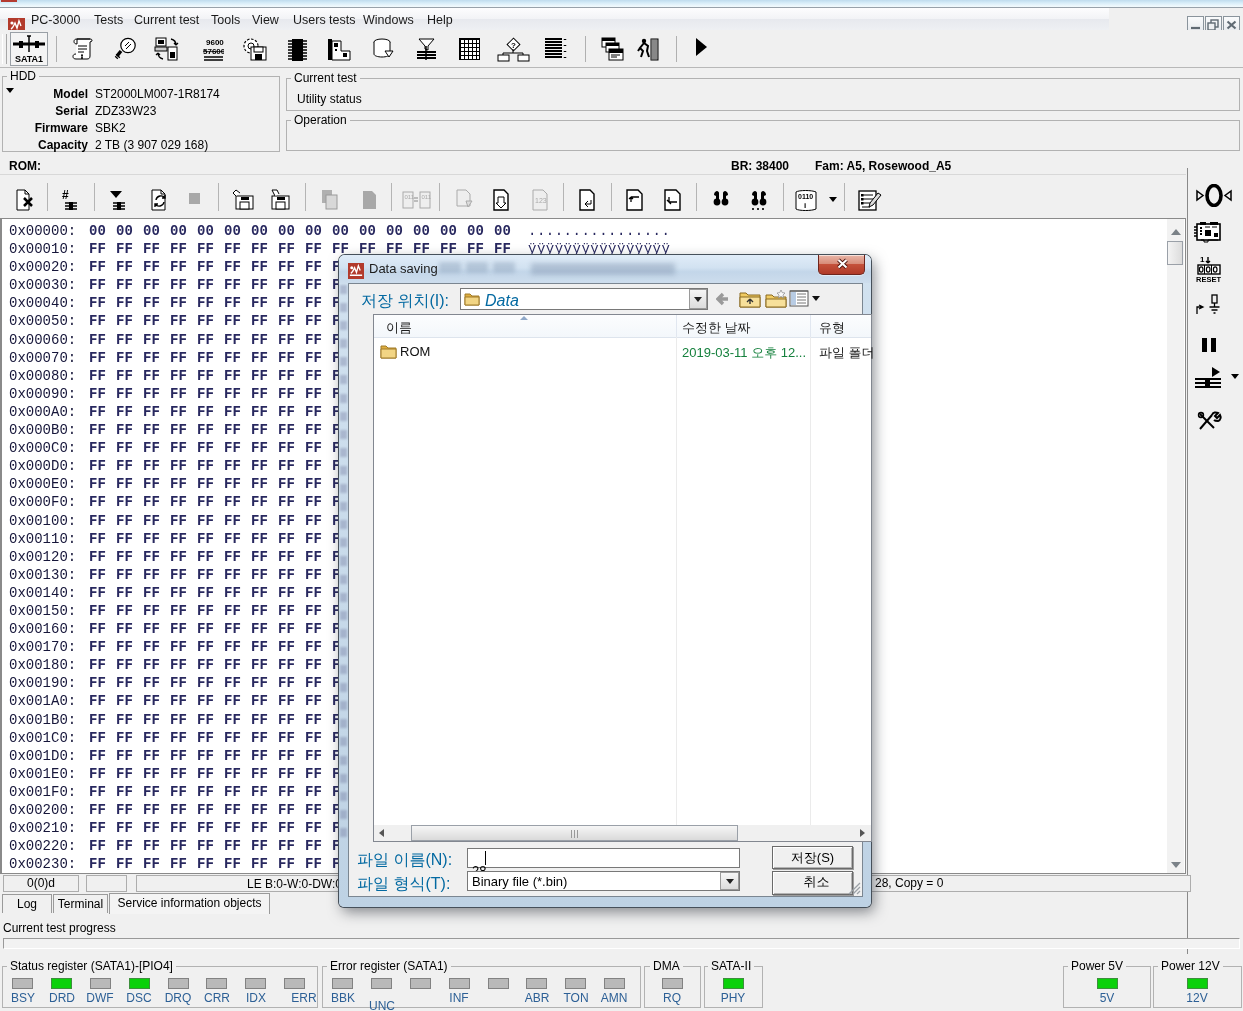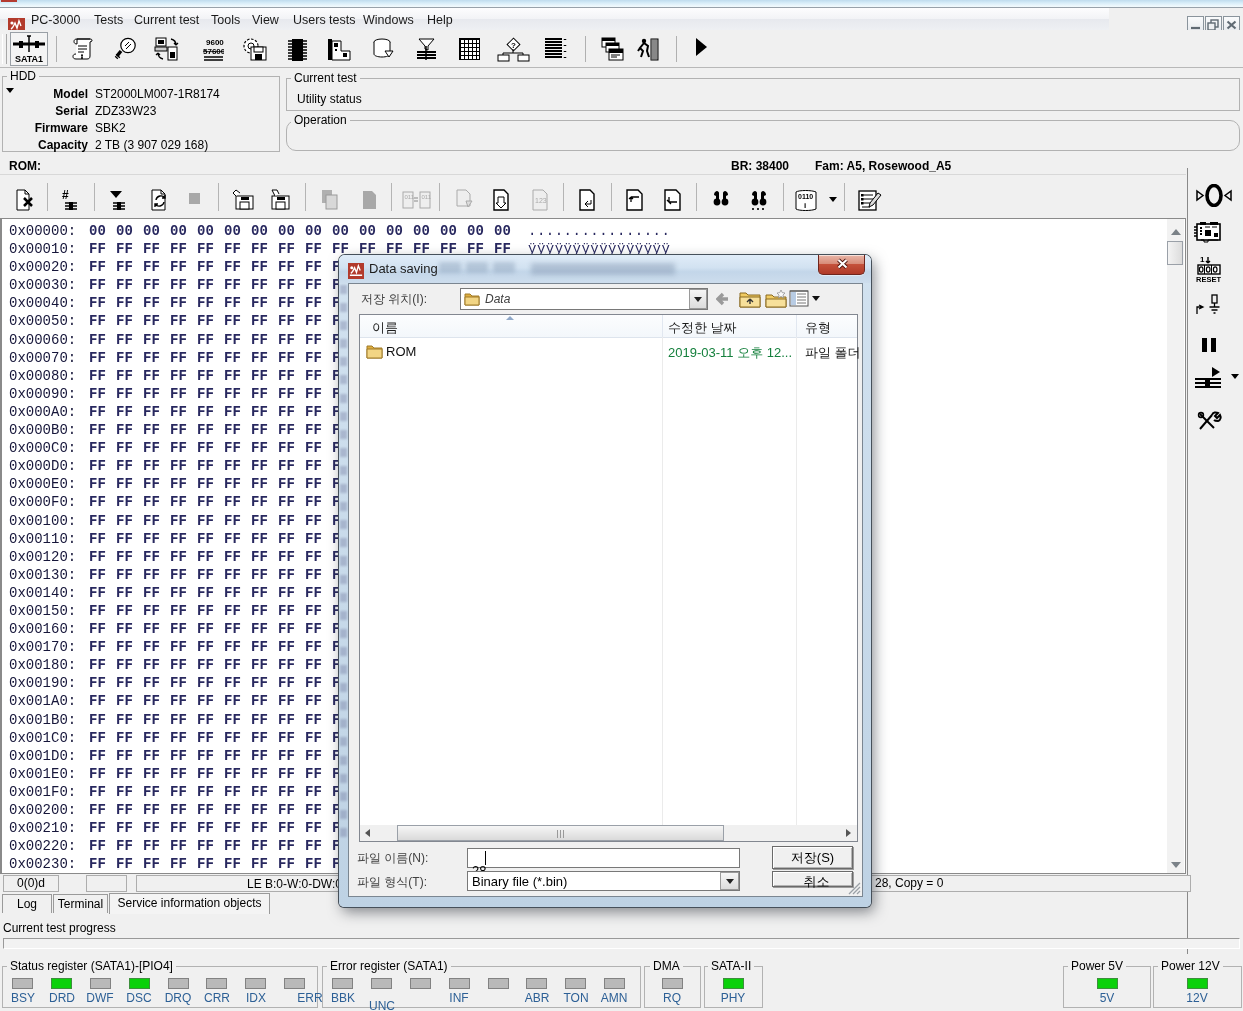--- a/index.html
+++ b/index.html
@@ -75,21 +75,21 @@
   background:linear-gradient(180deg,#e0ecf8 0%,#d2e2f1 45%,#c3d6e9 60%,#cddded 100%);
   border-radius:6px 6px 0 0;overflow:hidden;}
 #dlgclient{position:absolute;left:9px;top:28px;width:515px;height:614px;
   background:#f0f0f0;border:1px solid #7b8691;box-sizing:border-box;}
 #xbtn{position:absolute;right:6px;top:0px;width:47px;height:20px;
   background:linear-gradient(180deg,#e9b6a9 0%,#d88d7a 45%,#c4513b 50%,#b03a28 100%);
   border:1px solid #6e251d;border-top:none;border-radius:0 0 5px 5px;box-sizing:border-box;
   box-shadow:inset 0 1px 0 rgba(255,255,255,.6), 0 1px 1px rgba(255,255,255,.5);
   color:#fff;font-weight:bold;font-size:12px;text-align:center;line-height:18px;
   text-shadow:0 1px 2px rgba(60,10,5,.8);}
-.dl{position:absolute;font-size:12px;color:#404040;}
+.dl{position:absolute;font-size:16px;color:#0369a1;}
 .field{position:absolute;background:#fff;border:1px solid #787878;box-sizing:border-box;}
 .cbtn{position:absolute;background:linear-gradient(180deg,#f6f6f6,#dcdcdc);
   border:1px solid #9a9a9a;box-sizing:border-box;}
 .btn{position:absolute;background:#f0f0f0;border:1px solid #6a6a6a;box-sizing:border-box;
   box-shadow:inset 1px 1px 0 #fff, inset -1px -1px 0 #b4b4b4, 1px 1px 0 #9c9c9c;
   font-size:13px;text-align:center;}
 .dn{width:0;height:0;position:absolute;border-left:4px solid transparent;
   border-right:4px solid transparent;border-top:5px solid #222;}
 </style>
 </head>
@@ -260,21 +260,21 @@
 <div class="hlbl" style="left:28px;top:104px;">Serial</div>
 <div class="hval" style="left:95px;top:104px;">ZDZ33W23</div>
 <div class="hlbl" style="left:28px;top:121px;">Firmware</div>
 <div class="hval" style="left:95px;top:121px;">SBK2</div>
 <div class="hlbl" style="left:28px;top:138px;">Capacity</div>
 <div class="hval" style="left:95px;top:138px;">2 TB (3 907 029 168)</div>
 <div class="gbox" style="left:286px;top:78px;width:954px;height:33px;">
   <div class="glabel">Current test</div>
 </div>
 <div class="abs" style="left:297px;top:92px;font-size:12px;">Utility status</div>
-<div class="gbox" style="left:286px;top:120px;width:954px;height:31px;border-radius:10px;">
+<div class="gbox" style="left:286px;top:120px;width:954px;height:31px;">
   <div class="glabel">Operation</div>
 </div>
 <div id="romlbl" class="abs">ROM:</div>
 <div id="brlbl" class="abs">BR: 38400</div>
 <div id="famlbl" class="abs">Fam: A5, Rosewood_A5</div>
 <div id="romtb" class="abs">
   <svg class="ricon" style="left:14px;" width="23" height="22" viewBox="0 0 23 22">
     <path d="M3 1h8l4 4v16H3z" fill="#fff" stroke="#000"></path>
     <path d="M11 1v4h4" fill="none" stroke="#000"></path>
     <path d="M10 9l8 8M18 9l-8 8" stroke="#000" stroke-width="2.5"></path>
@@ -469,21 +469,21 @@
   <path d="M19 1v10l8-5z" fill="#000"></path>
   <path d="M2 13h26M2 17h26M2 21h26" stroke="#000" stroke-width="2.2"></path>
   <rect x="12" y="12" width="5" height="10" fill="#000"></rect>
 </svg>
 <div class="abs" style="left:1231px;top:374px;width:0;height:0;border-left:4px solid transparent;border-right:4px solid transparent;border-top:5px solid #000;"></div>
 <svg class="abs" style="left:1197px;top:411px;" width="25" height="21" viewBox="0 0 25 21">
   <path d="M3 18 15 4m0 0c1-3 4-3 6-2l-3 3 2 2 3-3c1 2 1 5-2 6-2 0-3 0-4-1" fill="none" stroke="#000" stroke-width="2"></path>
   <path d="M3 3l14 14" stroke="#000" stroke-width="2"></path>
   <circle cx="4" cy="4" r="2.4" fill="none" stroke="#000" stroke-width="1.6"></circle>
 </svg>
-<div class="scell" style="left:3px;width:56px;text-align:center;">0(0)d</div>
+<div class="scell" style="left:3px;width:76px;text-align:center;">0(0)d</div>
 <div class="scell" style="left:86px;width:41px;"></div>
 <div class="scell" style="left:136px;width:731px;">
     <span style="position:absolute;left:110px;top:1px;">LE B:0-W:0-DW:0</span>
   </div>
 <div class="scell" style="left:871px;width:320px;padding-left:3px;">28, Copy = 0</div>
 <div class="tab" style="left:2px;top:894px;width:50px;height:19px;line-height:18px;">Log</div>
 <div class="tab" style="left:53px;top:894px;width:55px;height:19px;line-height:18px;">Terminal</div>
 <div class="tab" style="left:109px;top:893px;width:161px;height:21px;line-height:19px;background:#f4f4f4;">Service information objects</div>
 <div id="ctp" class="abs">Current test progress</div>
 <div id="pbar" class="abs"></div>
@@ -514,21 +514,21 @@
 <div class="ledlbl" style="left:80px;top:991px;">DWF</div>
 <div class="led ledg" style="left:129px;top:978px;"></div>
 <div class="ledlbl" style="left:119px;top:991px;">DSC</div>
 <div class="led" style="left:168px;top:978px;"></div>
 <div class="ledlbl" style="left:158px;top:991px;">DRQ</div>
 <div class="led" style="left:206px;top:978px;"></div>
 <div class="ledlbl" style="left:197px;top:991px;">CRR</div>
 <div class="led" style="left:245px;top:978px;"></div>
 <div class="ledlbl" style="left:236px;top:991px;">IDX</div>
 <div class="led" style="left:284px;top:978px;"></div>
-<div class="ledlbl" style="left:290px;top:991px;">ERR</div>
+<div class="ledlbl" style="left:284px;top:991px;">ERR</div>
 <div class="led" style="left:332px;top:978px;"></div>
 <div class="ledlbl" style="left:323px;top:991px;">BBK</div>
 <div class="led" style="left:371px;top:978px;"></div>
 <div class="ledlbl" style="left:362px;top:991px;margin-top:8px;">UNC</div>
 <div class="led" style="left:410px;top:978px;"></div>
 <div class="led" style="left:449px;top:978px;"></div>
 <div class="ledlbl" style="left:439px;top:991px;">INF</div>
 <div class="led" style="left:488px;top:978px;"></div>
 <div class="led" style="left:526px;top:978px;"></div>
 <div class="ledlbl" style="left:517px;top:991px;">ABR</div>
@@ -588,21 +588,21 @@
       <path d="M2 10h20v8H2z" fill="#f7e09a" stroke="#8a6a20"></path>
       <path d="M17 1l1.2 2.6L21 4l-2 2 .4 3-2.4-1.6L14.6 9l.4-3-2-2 2.8-.4z" fill="#f8f8f8" stroke="#888" stroke-width=".7"></path>
     </svg>
     <svg style="position:absolute;left:440px;top:6px;" width="20" height="17" viewBox="0 0 20 17">
       <rect x="1" y="1" width="18" height="15" fill="#fff" stroke="#555"></rect>
       <rect x="2" y="2" width="5" height="13" fill="#b8cce4"></rect>
       <path d="M8 4h9M8 7h9M8 10h9M8 13h9" stroke="#777"></path>
       <path d="M1 1h18" stroke="#555"></path>
     </svg>
     <div class="dn" style="left:463px;top:12px;border-top-color:#111;"></div>
-    <div class="field" style="left:10px;top:30px;width:499px;height:528px;border-color:#828790;">
+    <div class="field" style="left:24px;top:30px;width:499px;height:528px;border-color:#828790;">
       <div style="position:absolute;left:0;top:0;width:100%;height:22px;background:linear-gradient(180deg,#fcfdfe,#f3f7fb);border-bottom:1px solid #dde4ed;"></div>
       <div style="position:absolute;left:302px;top:0;width:1px;height:22px;background:#e1e7f0;"></div>
       <div style="position:absolute;left:436px;top:0;width:1px;height:22px;background:#e1e7f0;"></div>
       <div style="position:absolute;left:302px;top:22px;width:1px;height:488px;background:#ebebeb;"></div>
       <div style="position:absolute;left:436px;top:22px;width:1px;height:488px;background:#ebebeb;"></div>
       <div style="position:absolute;left:12px;top:4px;font-size:13px;color:#1c1c1c;">이름</div>
       <div style="position:absolute;left:146px;top:1px;width:0;height:0;border-left:4px solid transparent;border-right:4px solid transparent;border-bottom:4px solid #8fa8c8;"></div>
       <div style="position:absolute;left:308px;top:4px;font-size:13px;color:#1c1c1c;">수정한 날짜</div>
       <div style="position:absolute;left:445px;top:4px;font-size:13px;color:#1c1c1c;">유형</div>
       <svg style="position:absolute;left:6px;top:28px;" width="17" height="16" viewBox="0 0 17 16">
@@ -625,18 +625,18 @@
       <div style="position:absolute;left:4px;top:2px;font-size:13px;margin-top:12px;">28</div>
       <div style="position:absolute;left:17px;top:2px;width:1px;height:14px;background:#000;"></div>
     </div>
     <div class="btn" style="left:423px;top:562px;width:81px;height:23px;line-height:21px;">저장(S)</div>
     <div class="dl" style="left:8px;top:590px;">파일 형식(T):</div>
     <div class="field" style="left:118px;top:587px;width:273px;height:20px;">
       <div style="position:absolute;left:4px;top:2px;font-size:13px;">Binary file (*.bin)</div>
     </div>
     <div class="cbtn" style="left:371px;top:588px;width:19px;height:18px;"></div>
     <div class="dn" style="left:377px;top:595px;"></div>
-    <div class="btn" style="left:423px;top:587px;width:81px;height:16px;line-height:20px;padding-left:8px;">취소</div>
+    <div class="btn" style="left:423px;top:587px;width:81px;height:24px;line-height:20px;padding-left:8px;">취소</div>
     <svg style="position:absolute;right:1px;bottom:1px;" width="13" height="13" viewBox="0 0 13 13">
       <path d="M12 1 1 12M12 5 5 12M12 9 9 12" stroke="#9aa0a6" stroke-width="1.3"></path>
     </svg>
   </div>
 </div>
 
 </body></html>

